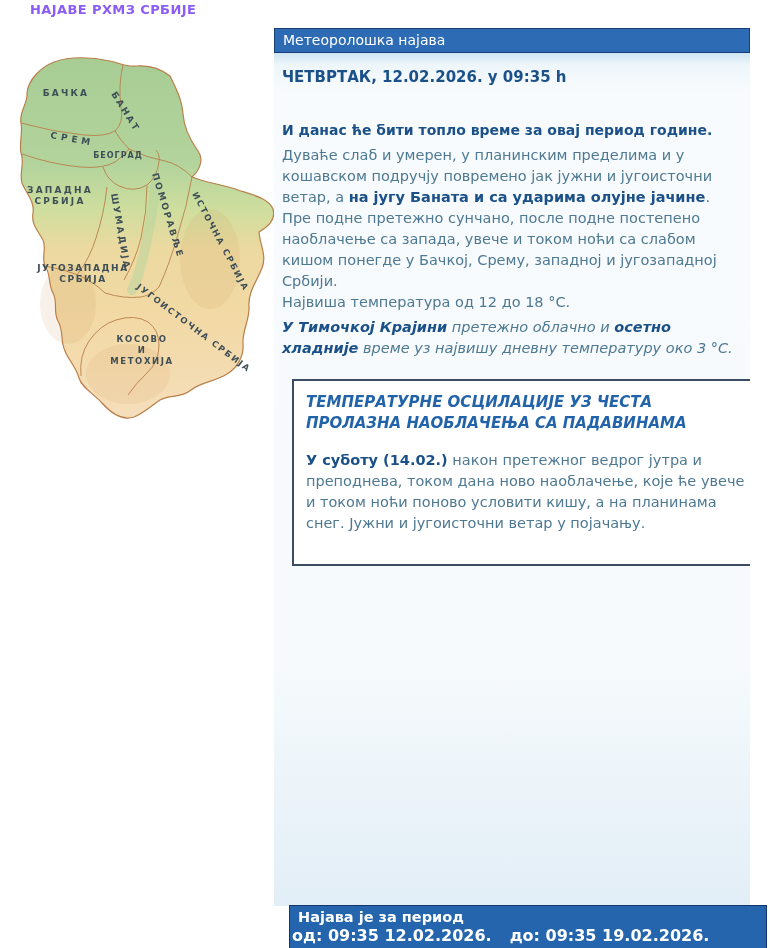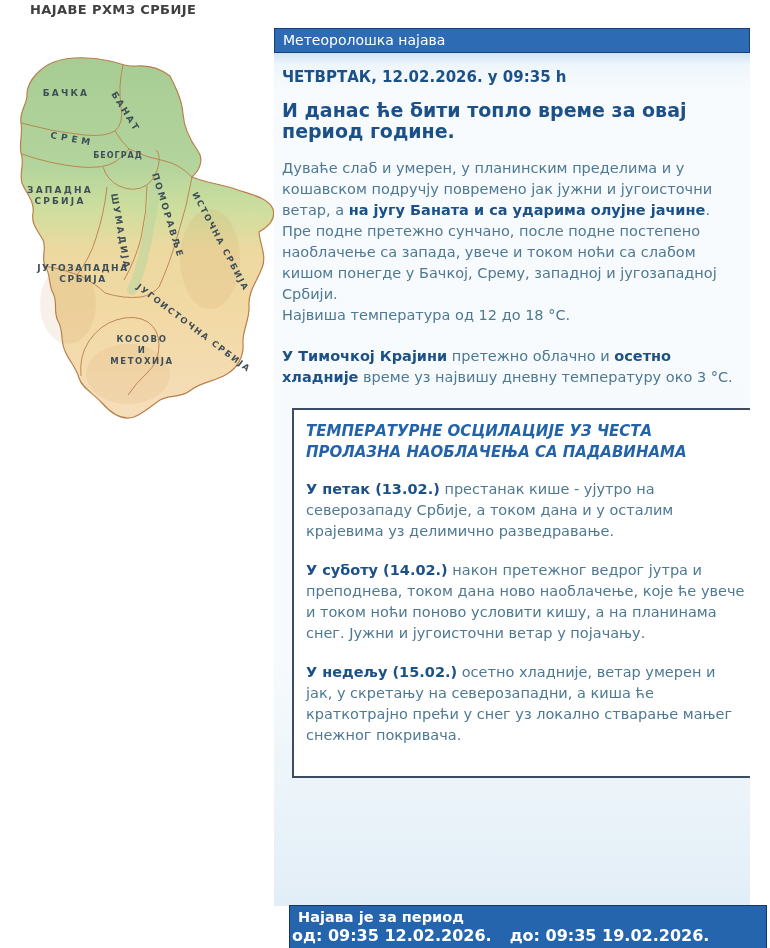--- a/index.html
+++ b/index.html
@@ -3,21 +3,21 @@
 <meta charset="utf-8">
 <style>
   html,body{margin:0;padding:0;}
   body{
     width:770px;height:948px;position:relative;overflow:hidden;
     background:#ffffff;
     font-family:"DejaVu Sans","Liberation Sans",sans-serif;
   }
   .page-title{
     position:absolute;left:30px;top:2px;
-    font-size:13px;font-weight:bold;color:#404040;letter-spacing:.4px;text-align:right;
+    font-size:13px;font-weight:bold;color:#8b5cf6;letter-spacing:.4px;text-align:right;
   }
   .map-wrap{position:absolute;left:8px;top:54px;width:272px;height:368px;}
   .map-wrap svg{display:block;width:100%;height:100%;}
   .map-label{
     font-family:"DejaVu Sans",sans-serif;font-weight:bold;
     fill:#3e4e57;font-size:9px;letter-spacing:2.2px;
   }
   .map-label.small{font-size:8px;letter-spacing:1px;}
   .map-label.kosovo{font-size:8.5px;letter-spacing:1.6px;}
   .map-label.diag-long{font-size:8.5px;letter-spacing:1.8px;}
@@ -26,24 +26,24 @@
   .section-bar{
     background:#2d6cb4;border:1px solid #1a3f76;
     color:#ffffff;font-size:14px;padding:3px 8px 4px;
   }
   .col-body{
     box-sizing:border-box;height:853px;overflow:hidden;
     background:linear-gradient(180deg,#cfe4f2 0px,#eef6fb 12px,#f8fbfd 40px,#f6fafc 72%,#e2eef7 100%);
     padding:10px 10px 0 8px;
     color:#4e7992;font-size:14.5px;line-height:21px;
   }
-  .date-line{font-weight:bold;color:#1b5188;font-size:15px;margin:4px 0 12px;}
-  .intro{font-weight:bold;color:#1b5188;font-size:19px;line-height:21px;margin:0 0 16px;}
+  .date-line{font-weight:bold;color:#1b5188;font-size:15px;margin:4px 0 32px;}
+  .intro{font-weight:bold;color:#1b5188;font-size:14px;line-height:21px;margin:0 0 4px;}
   .para{margin:0;}
-  .para + .spaced{margin-top:20px;}
+  .para + .spaced{margin-top:4px;font-style:italic;}
   .emph{font-weight:bold;color:#1b5188;}
   .forecast-box{
     box-sizing:border-box;margin:20px 0 0 10px;width:466px;
     border:2px solid #3c4d63;background:#ffffff;
     padding:11px 10px 12px 12px;
   }
   .box-heading{
     font-weight:bold;color:#2263aa;font-size:15px;line-height:21px;margin:0 0 16px;font-style:italic;
   }
   .box-para{margin:0 0 18px;}
@@ -139,25 +139,23 @@
 
     <div class="para">Пре подне претежно сунчано, после подне постепено наоблачење са запада, увече и током ноћи са слабом кишом понегде у Бачкој, Срему, западној и југозападној Србији.</div>
 
     <div class="para">Највиша температура од 12 до 18 °C.</div>
 
     <div class="para spaced"><span class="emph">У Тимочкој Крајини</span><span> претежно облачно и </span><span class="emph">осетно хладније</span><span> време уз највишу дневну температуру око 3 °C.</span></div>
 
     <div class="forecast-box">
       <div class="box-heading">ТЕМПЕРАТУРНЕ ОСЦИЛАЦИЈЕ УЗ ЧЕСТА ПРОЛАЗНА НАОБЛАЧЕЊА СА ПАДАВИНАМА</div>
 
-      <div class="box-para"><span class="emph">У петак (13.02.)</span><span> престанак кише - ујутро на северозападу Србије, а током дана и у осталим крајевима уз делимично разведравање.</span></div>
 
       <div class="box-para"><span class="emph">У суботу (14.02.)</span><span> након претежног ведрог јутра и преподнева, током дана ново наоблачење, које ће увече и током ноћи поново условити кишу, а на планинама снег. Јужни и југоисточни ветар у појачању.</span></div>
 
-      <div class="box-para"><span class="emph">У недељу (15.02.)</span><span> осетно хладније, ветар умерен и јак, у скретању на северозападни, а киша ће краткотрајно прећи у снег уз локално стварање мањег снежног покривача.</span></div>
 
     </div>
   </div>
 </div>
 
 <div class="period-bar">
   <div class="period-title">Најава је за период</div>
   <div class="period-range">
     <span class="from">од: 09:35 12.02.2026.</span><span>до: 09:35 19.02.2026.</span>
   </div>

